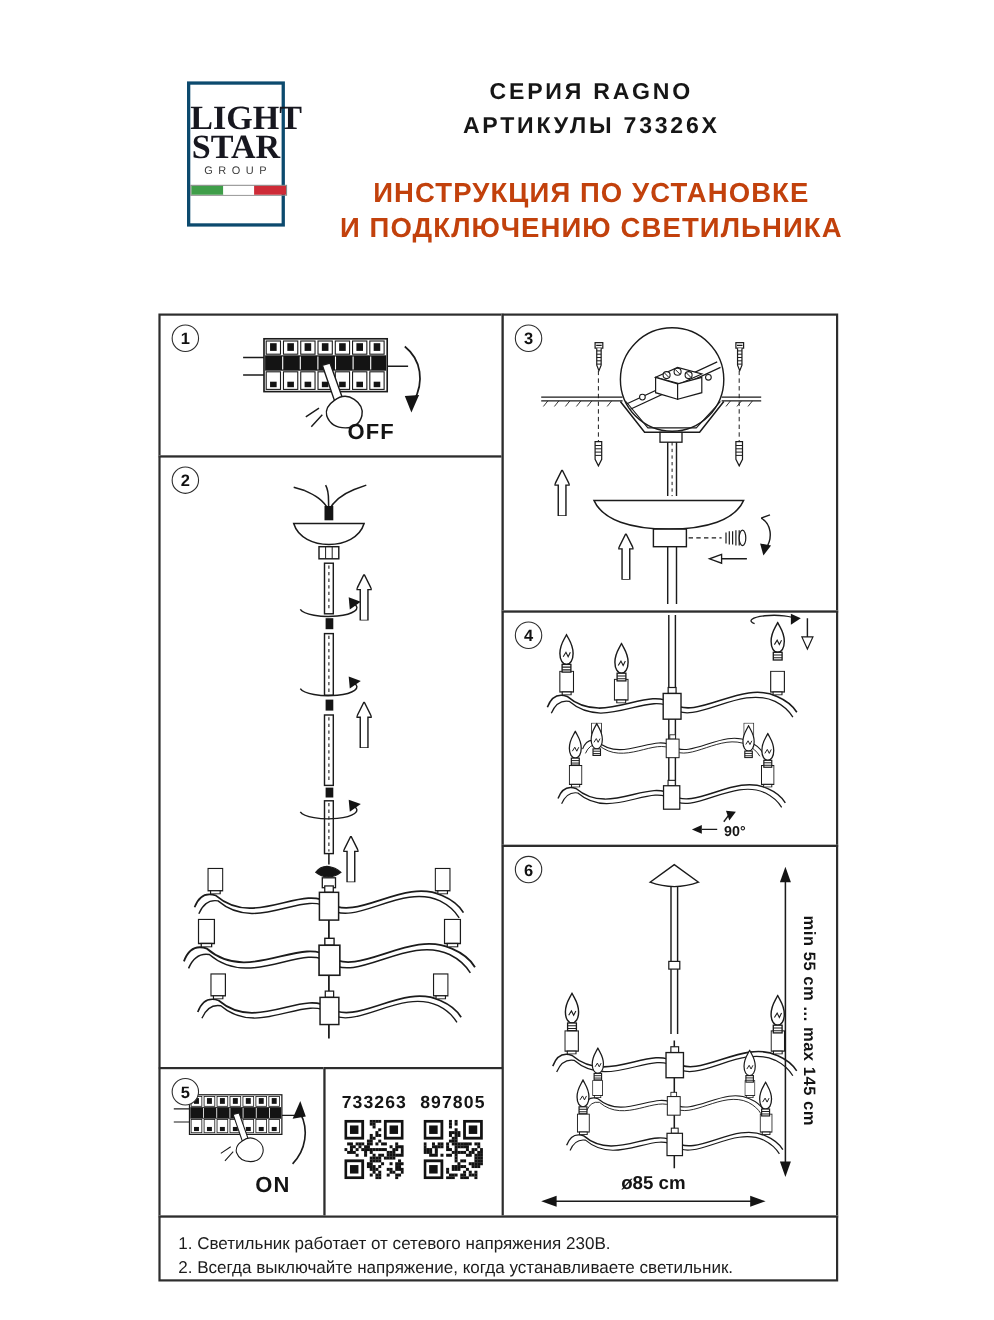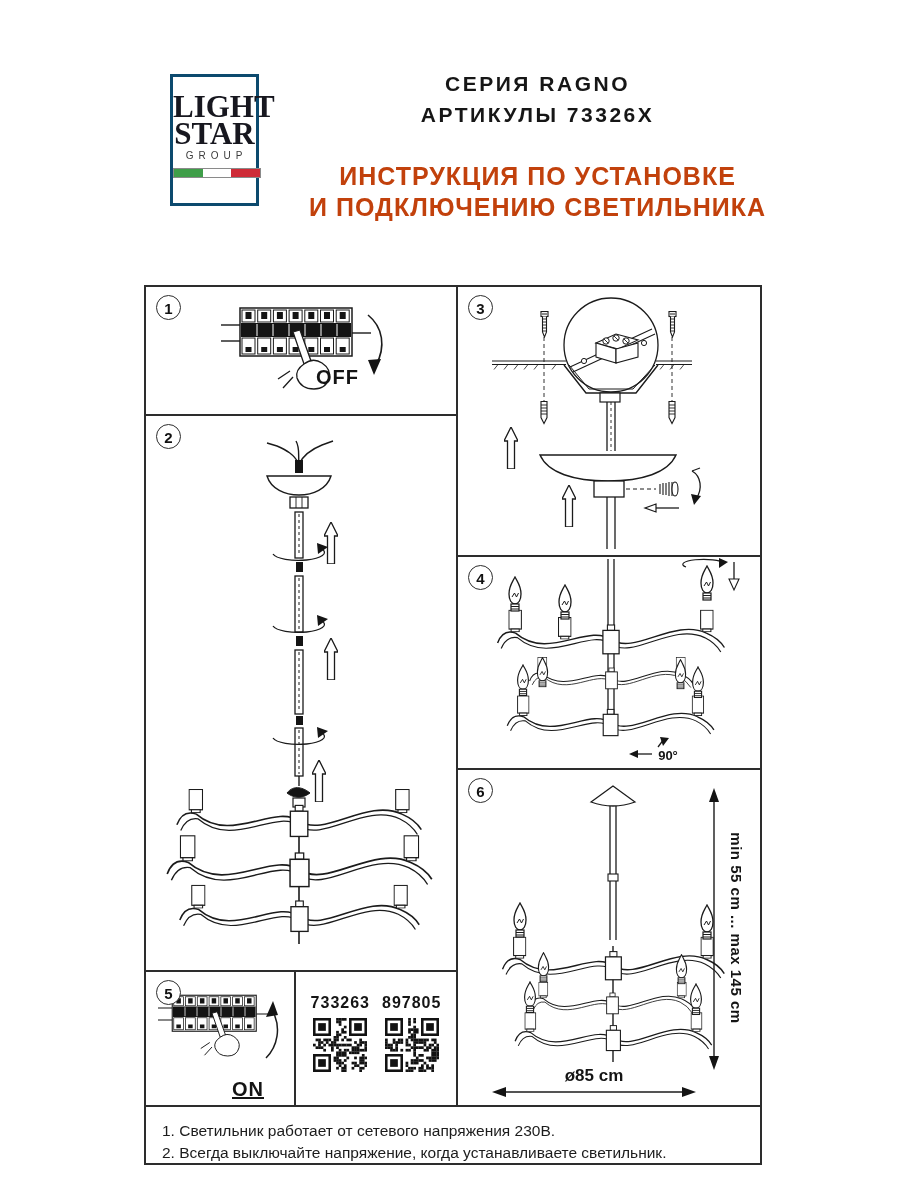--- a/index.html
+++ b/index.html
@@ -27,22 +27,22 @@
   #panelqr{left:294px;top:970px;width:164px;height:174px;}
   #panel3{left:456px;top:285px;width:306px;height:272px;}
   #panel4{left:456px;top:555px;width:306px;height:215px;}
   #panel6{left:456px;top:768px;width:306px;height:339px;}
   #notes{left:144px;top:1105px;width:618px;height:60px;padding:13px 14px 0 16px;}
   .pnum{position:absolute;left:10px;top:8px;width:25px;height:25px;border:1.6px solid #2d2d2d;
         border-radius:50%;font-weight:bold;font-size:15px;line-height:25px;text-align:center;
         box-sizing:border-box;background:#fff;z-index:3;}
   .panel svg.draw{position:absolute;left:0;top:0;width:100%;height:100%;}
   .glabel{position:absolute;font-weight:bold;font-size:20px;letter-spacing:1px;color:#141414;}
-  #off-label{left:170px;top:79px;}
-  #on-label{left:86px;top:106px;text-decoration:underline;}
+  #off-label{left:170px;top:95px;}
+  #on-label{left:86px;top:95px;}
   
   #panelqr .qr-wrap{position:absolute;left:0;top:22px;width:100%;display:flex;
                     justify-content:center;gap:12px;}
   .qr-item{text-align:center;}
   .qr-label{font-weight:bold;font-size:16px;letter-spacing:1px;color:#151515;}
   .qr{width:54px;height:54px;margin:6px auto 0;background:#fff;}
   
   .note-line{font-size:15.5px;line-height:22px;color:#1c1c1c;}
   
   svg text{font-family:"Liberation Sans",sans-serif;font-weight:bold;fill:#141414;stroke:none;}

